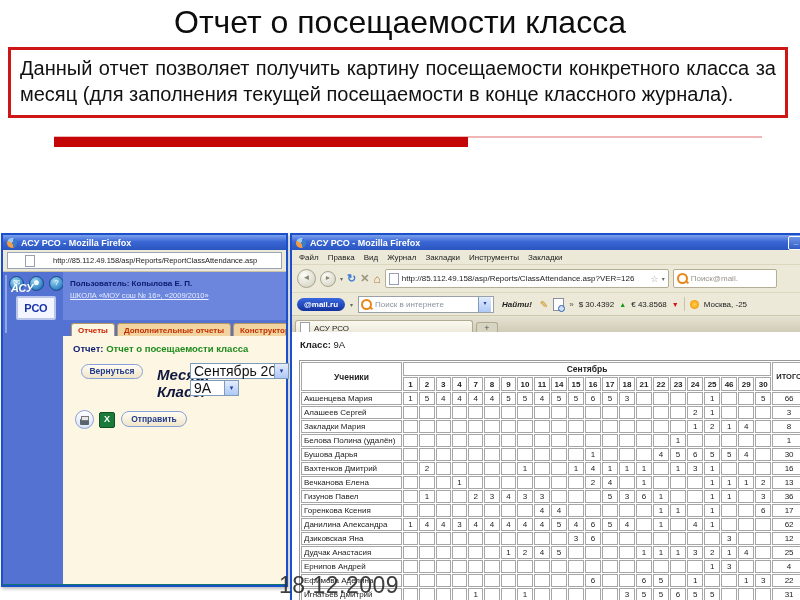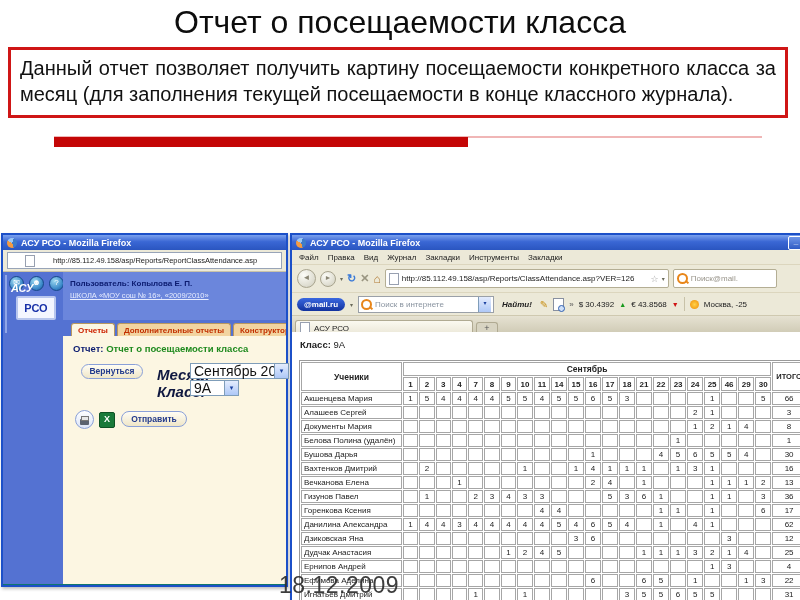--- a/index.html
+++ b/index.html
@@ -353,21 +353,21 @@
               <td class="mark"></td>
               <td class="mark"></td>
               <td class="mark">2</td>
               <td class="mark">1</td>
               <td class="mark"></td>
               <td class="mark"></td>
               <td class="mark"></td>
               <td class="sum">3</td>
             </tr>
             <tr>
-              <td class="name">Документы Мария</td>
+              <td class="name">Закладки Мария</td>
               <td class="mark"></td>
               <td class="mark"></td>
               <td class="mark"></td>
               <td class="mark"></td>
               <td class="mark"></td>
               <td class="mark"></td>
               <td class="mark"></td>
               <td class="mark"></td>
               <td class="mark"></td>
               <td class="mark"></td>

